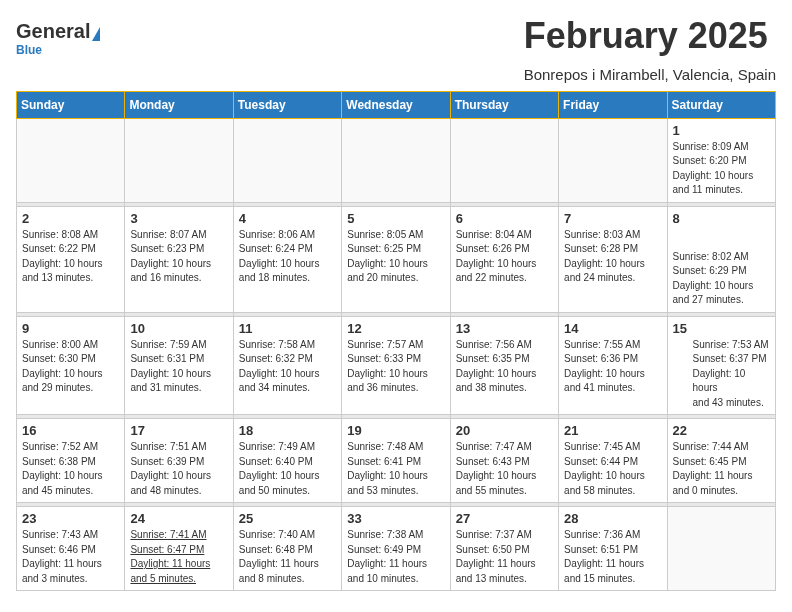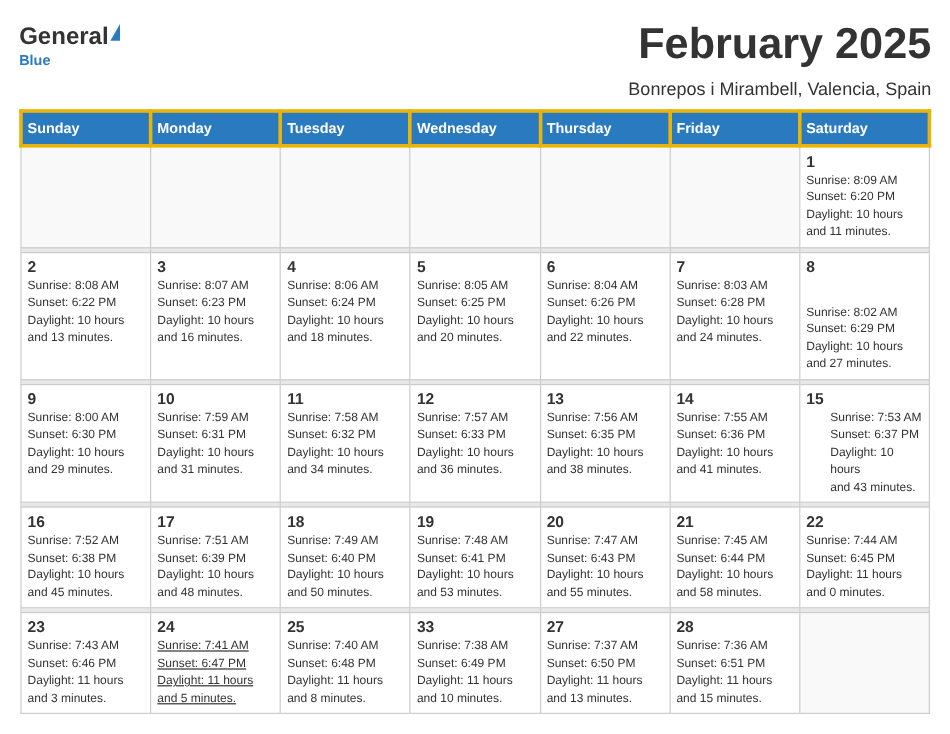--- a/index.html
+++ b/index.html
@@ -17,42 +17,41 @@
       margin-bottom: 8px;
     }
     .logo {
       display: flex;
       flex-direction: column;
       align-items: flex-start;
       margin-top: 4px;
     }
     .logo-text {
       display: flex;
-      align-items: flex-start;
+      align-items: flex-end;
     }
     .logo-general {
       font-size: 20px;
       font-weight: bold;
       color: #333;
     }
     .logo-blue {
       font-size: 12px;
       font-weight: bold;
       color: #2a7abf;
     }
     .logo-triangle {
       width: 0;
       height: 0;
       border-left: 8px solid transparent;
       border-bottom: 14px solid #2a7abf;
       margin-left: 2px;
       margin-bottom: 2px;
     }
     .title-block {
-      text-align: right;
     }
     .month-year {
       font-size: 36px;
       font-weight: bold;
       color: #333;
       line-height: 1.1;
     }
     .location {
       font-size: 15px;
       color: #333;
@@ -63,21 +62,21 @@
       border-collapse: collapse;
       border: 1px solid #ccc;
     }
     .calendar th {
       background: #2a7abf;
       color: #fff;
       font-size: 12px;
       font-weight: bold;
       padding: 6px 4px;
       text-align: left;
-      border: 3px solid #eab308;
+      border: 1px solid #eab308;
     }
     .calendar td {
       border: 1px solid #ccc;
       vertical-align: top;
       padding: 4px 5px;
       width: 108px;
       min-height: 80px;
       font-size: 10.5px;
       color: #333;
       background: #fff;

